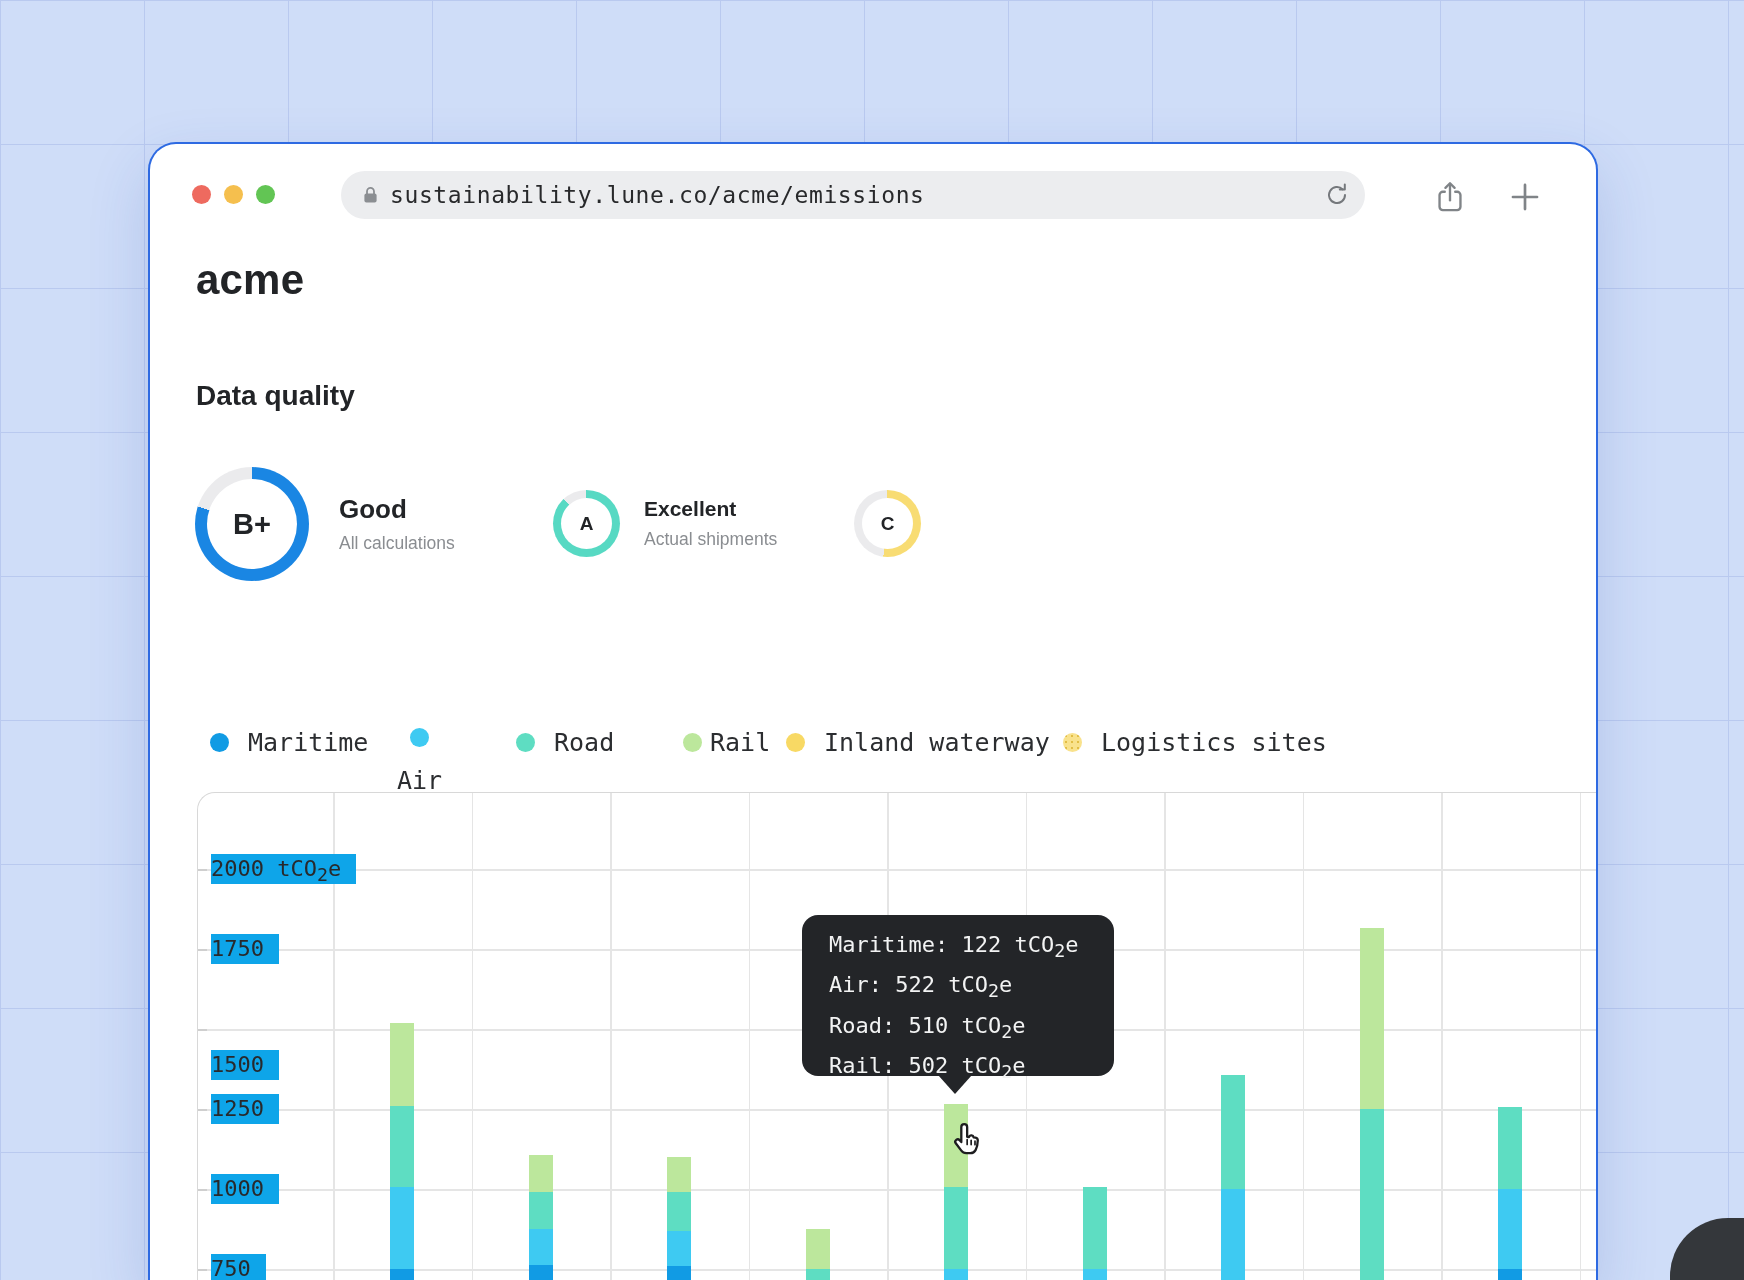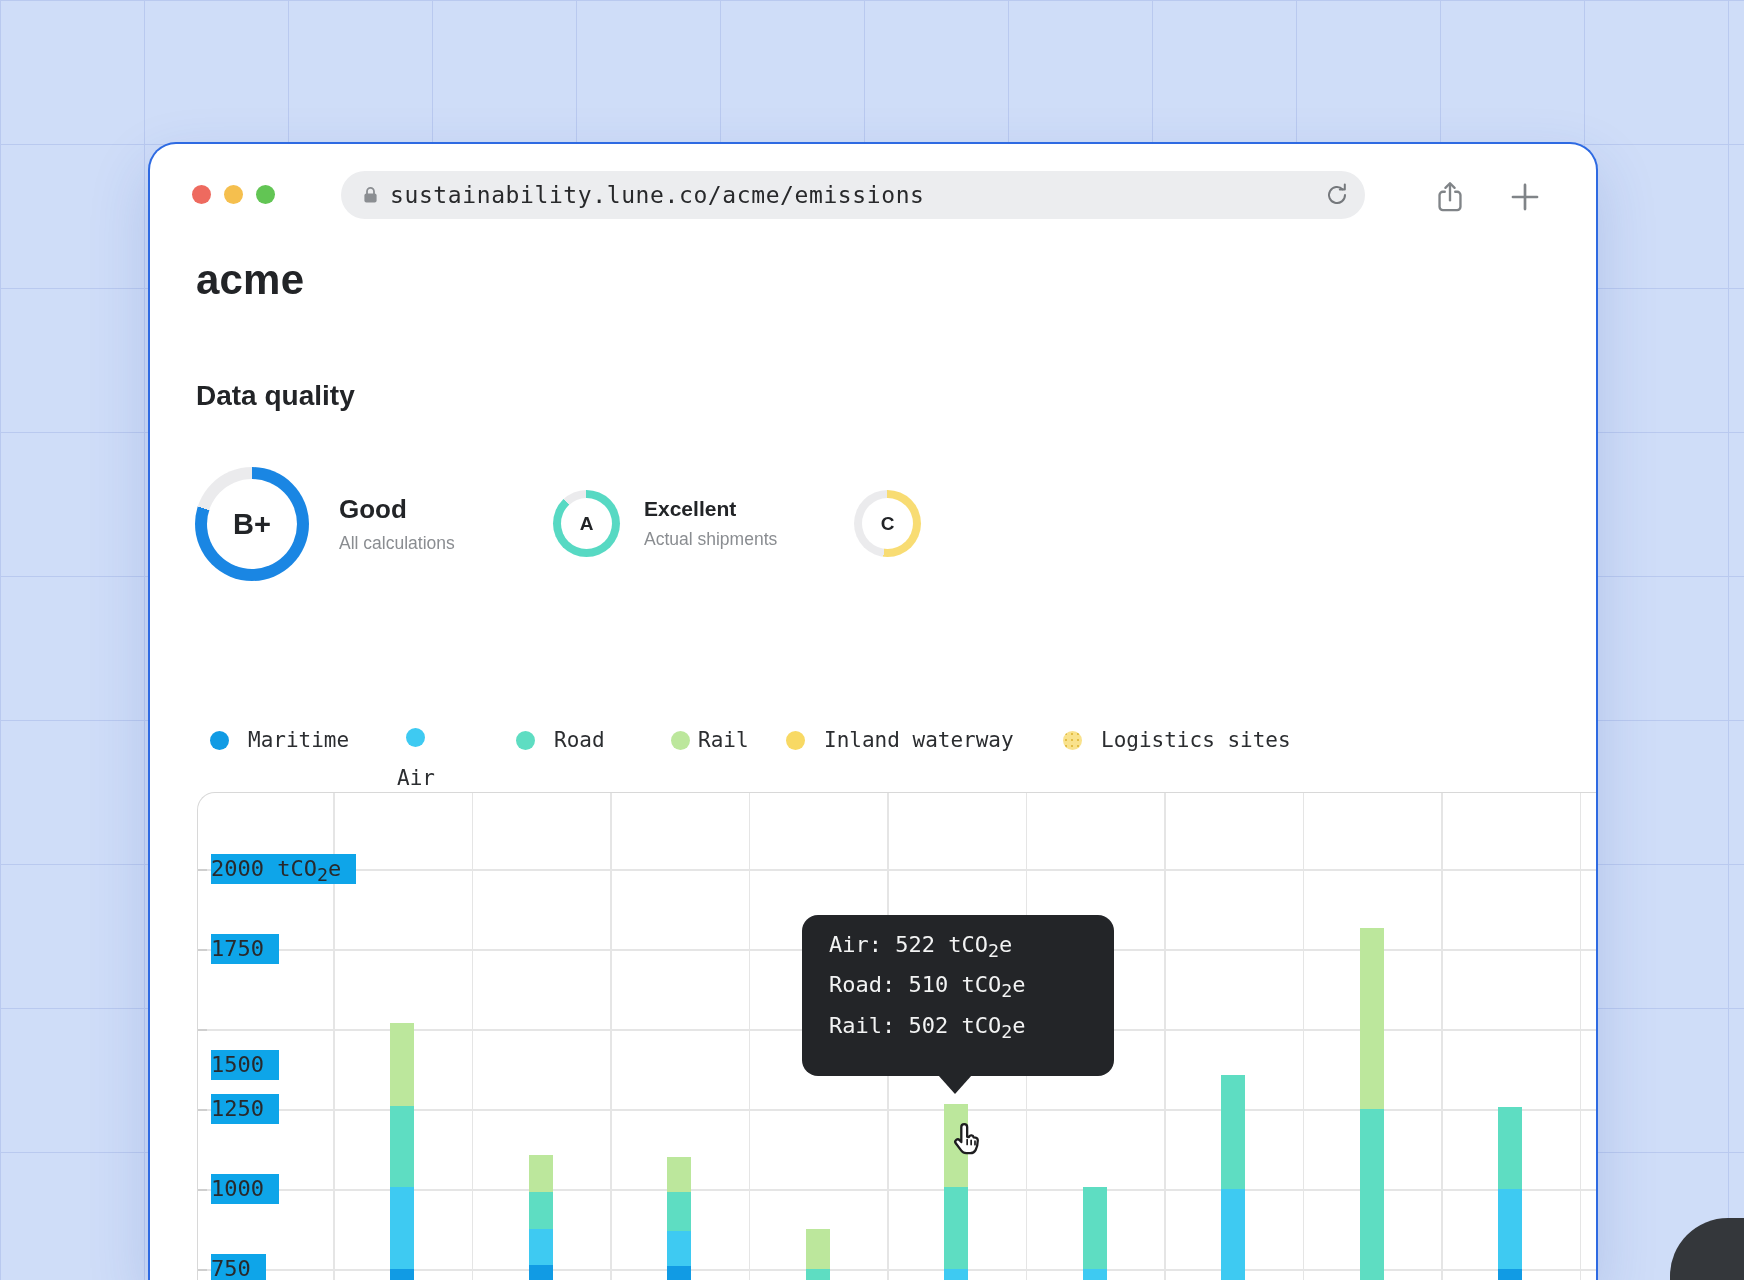--- a/index.html
+++ b/index.html
@@ -56,21 +56,21 @@
   .badge-text .bt-title { font-weight:700; color:#222427; }
   .badge-1 .bt-title { font-size:26px; } .badge-2 .bt-title, .badge-3 .bt-title { font-size:21px; }
   .badge-text .bt-sub { margin-top:8px; font-size:17.5px; color:#8a8d91; }
 
   .emissions-title { position:absolute; left:46px; top:492px; font-size:30px; font-weight:700; color:#222427; }
   .emissions-title sub, .mono sub { font-size:62%; }
 
   .legend { position:absolute; left:0; top:584px; width:100%; height:28px; }
   .legend-item { position:absolute; top:0; display:flex; align-items:center; gap:19px; cursor:pointer; }
   .legend-dot { width:19px; height:19px; border-radius:50%; flex:0 0 auto; }
-  .legend-label { font-family:"DejaVu Sans Mono", monospace; font-size:21px; color:#2b2d30; white-space:nowrap; }
+  .legend-label { font-family:"DejaVu Sans Mono", monospace; font-size:25px; color:#2b2d30; white-space:nowrap; }
   .dot-textured { background-image:radial-gradient(#e2bd45 1.3px, transparent 1.4px); background-size:6px 6px; }
 
   
   .chart-panel { position:absolute; left:47px; top:648px; right:0; bottom:0;
     border:1.5px solid #d8d8d8; border-right:none; border-bottom:none;
     border-radius:18px 0 0 0; background:#fff; overflow:hidden; }
   .gl-h { position:absolute; left:0; right:0; height:1.5px; background:#e5e5e5; }
   .gl-v { position:absolute; top:0; bottom:0; width:1.5px; background:#e5e5e5; }
   .ytick { position:absolute; left:-2px; width:11px; height:1.5px; background:#cfcfcf; }
   .ylabel { position:absolute; left:13px; height:30px; line-height:30px; z-index:3;
@@ -155,37 +155,38 @@
           <span class="legend-label">Maritime</span>
         </div>
         <div class="legend-item" style="left: 247px; flex-direction: column;">
           <span class="legend-dot" style="background-color: rgb(62, 202, 242);"></span>
           <span class="legend-label">Air</span>
         </div>
         <div class="legend-item" style="left: 366px;">
           <span class="legend-dot" style="background-color: rgb(94, 221, 194);"></span>
           <span class="legend-label">Road</span>
         </div>
-        <div class="legend-item" style="left: 521px; gap: 8px;">
+        <div class="legend-item" style="left: 533px; gap: 8px;">
           <span class="legend-dot" style="background-color: rgb(188, 231, 156);"></span>
           <span class="legend-label">Rail</span>
         </div>
         <div class="legend-item" style="left: 636px;">
           <span class="legend-dot" style="background-color: rgb(248, 217, 100);"></span>
           <span class="legend-label">Inland waterway</span>
         </div>
         <div class="legend-item" style="left: 913px;">
           <span class="legend-dot dot-textured" style="background-color: rgb(249, 226, 140);"></span>
           <span class="legend-label">Logistics sites</span>
         </div>
       </div>
 
     <div class="chart-panel">
       <div class="tooltip">
         <div class="tooltip-arrow"></div>
+      <div class="tooltip-line">Maritime: 122 tCO<sub>2</sub>e</div>
           <div class="tooltip-line">Air: 522 tCO<sub>2</sub>e</div>
           <div class="tooltip-line">Road: 510 tCO<sub>2</sub>e</div>
           <div class="tooltip-line">Rail: 502 tCO<sub>2</sub>e</div>
         </div>
       <svg class="cursor-hand" viewBox="0 0 24 26">
         <path d="M8.3 3.9c0-1.05.85-1.9 1.9-1.9s1.9.85 1.9 1.9v6.4l1.15.16c.22-.72.93-1.2 1.7-1.08.68.1 1.2.6 1.38 1.26l1.18.2c.86.15 1.5.9 1.5 1.78-.05 2-.52 4.55-1.45 6.3-.64 1.24-1.95 2-3.35 2h-2.7c-1.27 0-2.46-.6-3.2-1.63L4.7 14.5c-.52-.72-.38-1.72.32-2.26.68-.52 1.64-.42 2.2.22l1.08 1.22z" fill="#ffffff" stroke="#1d1d1f" stroke-width="1.5" stroke-linejoin="round"></path>
         <path d="M12.1 15.2v-3.1M14.7 15.3v-2.8M17.2 15.4v-2.3" stroke="#1d1d1f" stroke-width="1.1" fill="none" stroke-linecap="round"></path>
       </svg>
     <div class="gl-v" style="left: 135px;"></div>
         <div class="gl-v" style="left: 273.5px;"></div>

